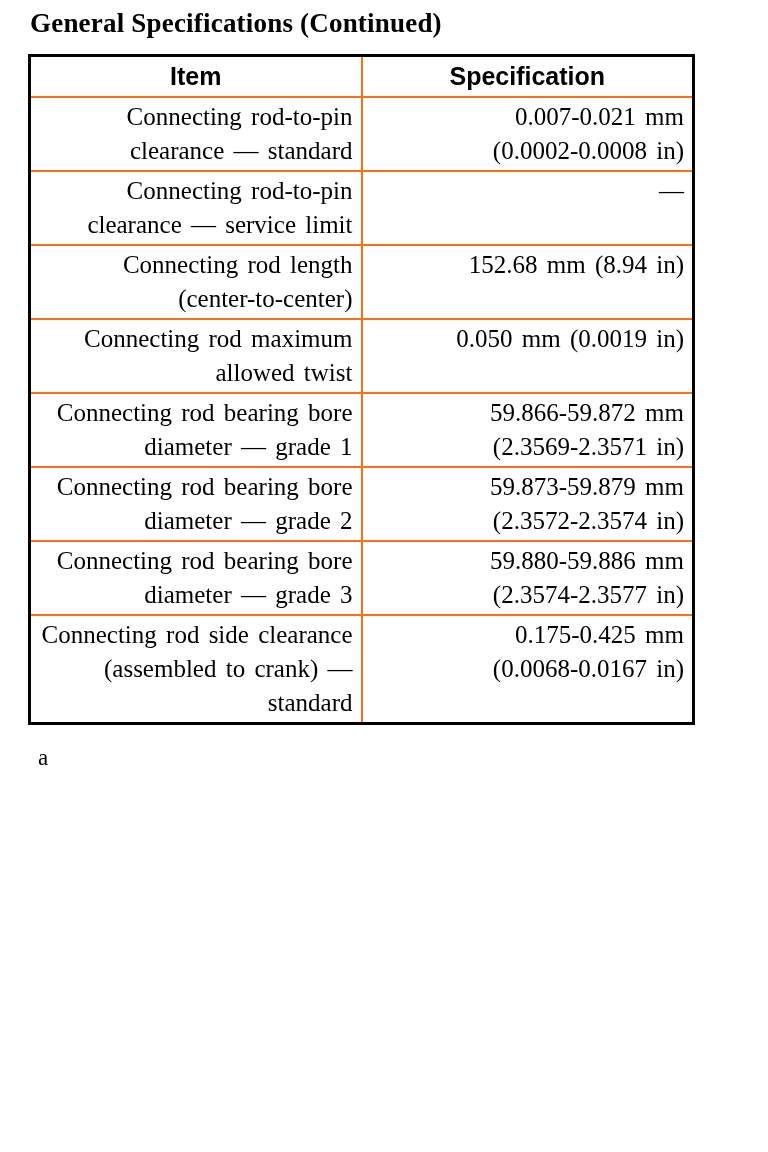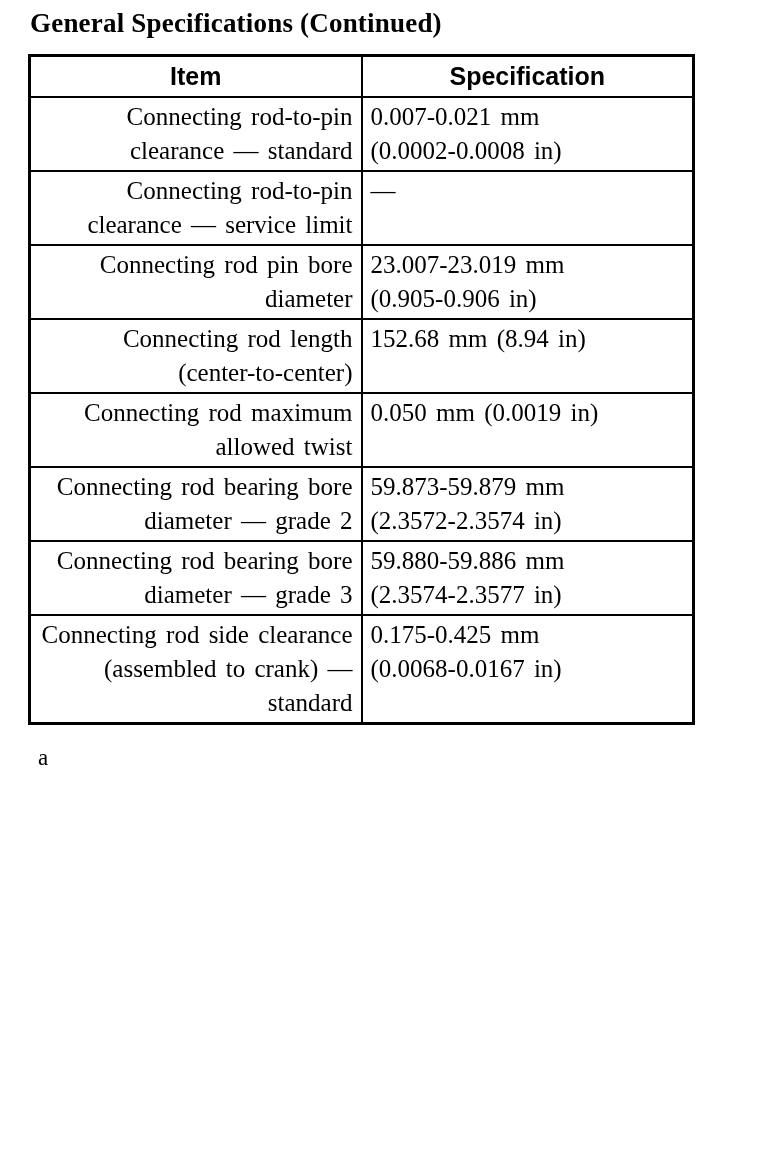--- a/index.html
+++ b/index.html
@@ -23,41 +23,41 @@
     line-height: 30px;
   }
   table.spec-table {
     border-collapse: collapse;
     table-layout: fixed;
     width: 665px;
     margin: 16px 0 0 28px;
     border: 3px solid #000;
   }
   .spec-table th, .spec-table td {
-    border: 2px solid #000000;
+    border: 2px solid #f97316;
     padding: 2px 8px;
     box-sizing: border-box;
   }
   .spec-table th {
     font-family: "Liberation Sans", sans-serif;
     font-weight: bold;
     font-size: 25px;
     height: 41px;
     text-align: center;
     vertical-align: middle;
     width: 332px;
   }
   .spec-table td {
     font-size: 25px;
     line-height: 34px;
     vertical-align: top;
     word-spacing: 3px;
   }
   td.item-cell { text-align: right; }
-  td.spec-cell { text-align: left; }
+  td.spec-cell { text-align: right; }
   td.spec-cell span { display: block; }
   tr.h2 td { height: 74px; }
   tr.h3 td { height: 105px; }
   .footnote {
     margin: 18px 0 0 38px;
     font-size: 25px;
     line-height: 30px;
     word-spacing: 4px;
     display: flex;
     align-items: baseline;
@@ -92,38 +92,38 @@
       </td>
     </tr>
     <tr class="h2">
       <td class="item-cell">Connecting rod-to-pin clearance — service limit</td>
       <td class="spec-cell">
         <span>—</span>
         <span></span>
       </td>
     </tr>
     <tr class="h2">
-      <td class="item-cell">Connecting rod pin bore diameter</td>
-      <td class="spec-cell">
-        <span>23.007-23.019 mm</span>
-        <span>(0.905-0.906 in)</span>
-      </td>
-    </tr>
-    <tr class="h2">
       <td class="item-cell">Connecting rod length (center-to-center)</td>
       <td class="spec-cell">
         <span>152.68 mm (8.94 in)</span>
         <span></span>
       </td>
     </tr>
     <tr class="h2">
       <td class="item-cell">Connecting rod maximum allowed twist</td>
       <td class="spec-cell">
         <span>0.050 mm (0.0019 in)</span>
         <span></span>
+      </td>
+    </tr>
+    <tr class="h2">
+      <td class="item-cell">Connecting rod bearing bore diameter — grade 1</td>
+      <td class="spec-cell">
+        <span>59.866-59.872 mm</span>
+        <span>(2.3569-2.3571 in)</span>
       </td>
     </tr>
     <tr class="h2">
       <td class="item-cell">Connecting rod bearing bore diameter — grade 2</td>
       <td class="spec-cell">
         <span>59.873-59.879 mm</span>
         <span>(2.3572-2.3574 in)</span>
       </td>
     </tr>
     <tr class="h2">

